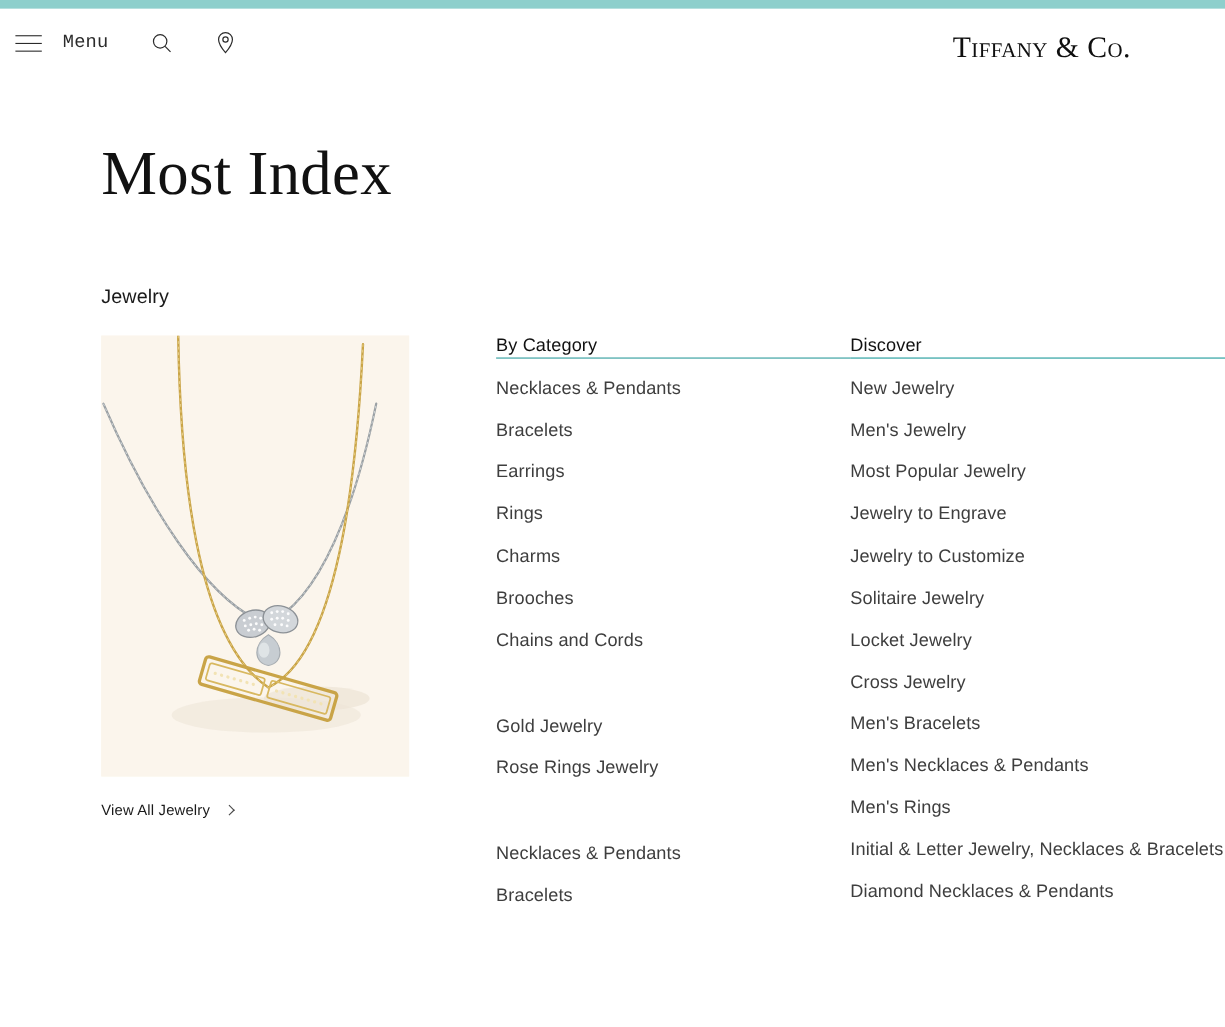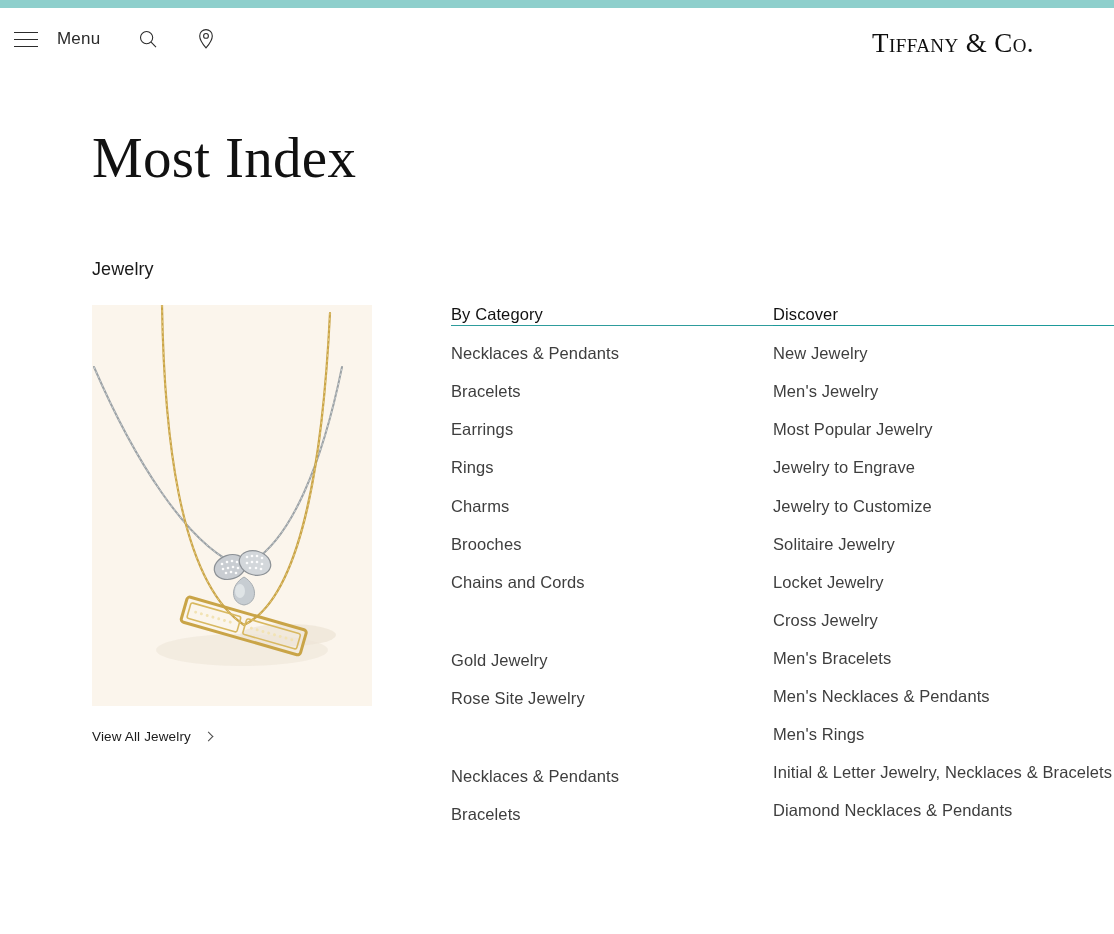--- a/index.html
+++ b/index.html
@@ -24,20 +24,21 @@
     height: 62px;
     display: flex;
     align-items: center;
     padding: 0 0 0 10px;
     position: relative;
     background: #fff;
   }
   .header-left {
     display: flex;
     align-items: center;
+    font-family: Liberation Mono, monospace;
   }
   .hamburger {
     width: 26px;
     height: 26px;
     display: flex;
     flex-direction: column;
     justify-content: center;
     gap: 6px;
     cursor: pointer;
     margin-left: 4px;
@@ -62,21 +63,21 @@
     display: flex;
     align-items: center;
     justify-content: center;
     width: 26px;
     height: 26px;
   }
   .icon-btn.loc { margin-left: 32px; }
 
   .brand {
     position: absolute;
-    right: 80px;
+    right: 86px;
     top: 20px;
     font-family: "Liberation Serif", serif;
     font-size: 27px;
     color: #0f0f0f;
     letter-spacing: 0.4px;
     white-space: nowrap;
     font-variant: small-caps;
   }
 
   
@@ -310,21 +311,21 @@
             </li>
         </ul>
       </div>
 
       <div class="group">
         <ul class="links">
           <li>
               <a>Gold Jewelry</a>
             </li>
           <li>
-              <a>Rose Site Jewelry</a>
+              <a>Rose Rings Jewelry</a>
             </li>
         </ul>
       </div>
 
       <div class="group">
         <ul class="links">
           <li>
               <a>Necklaces &amp; Pendants</a>
             </li>
           <li>

